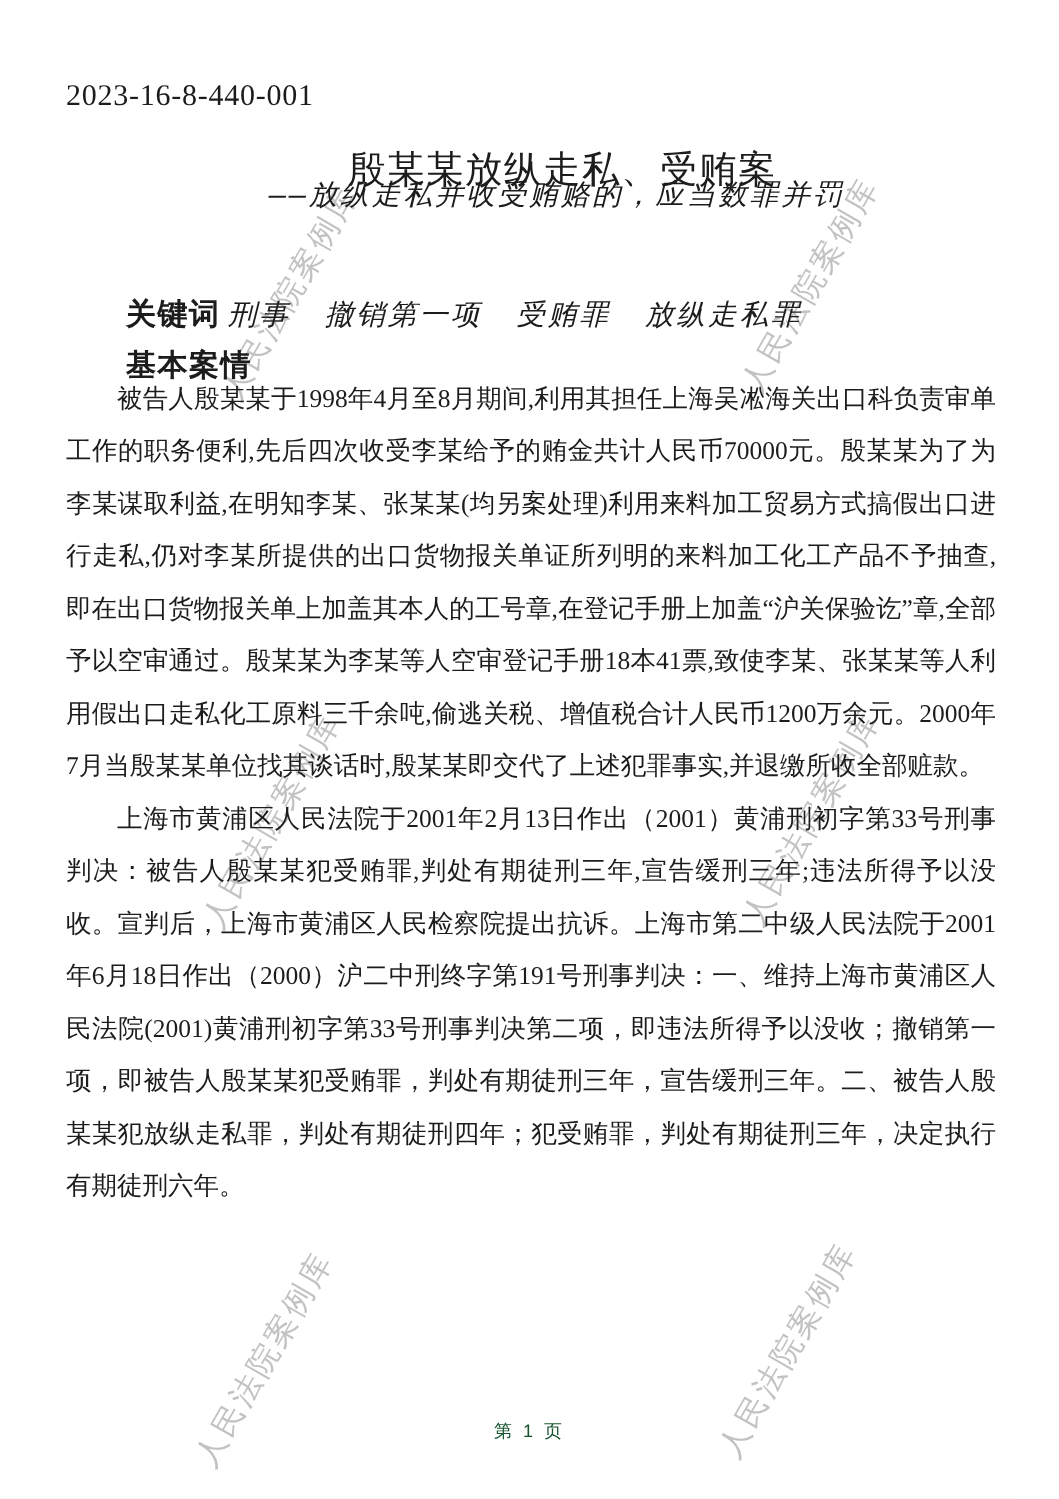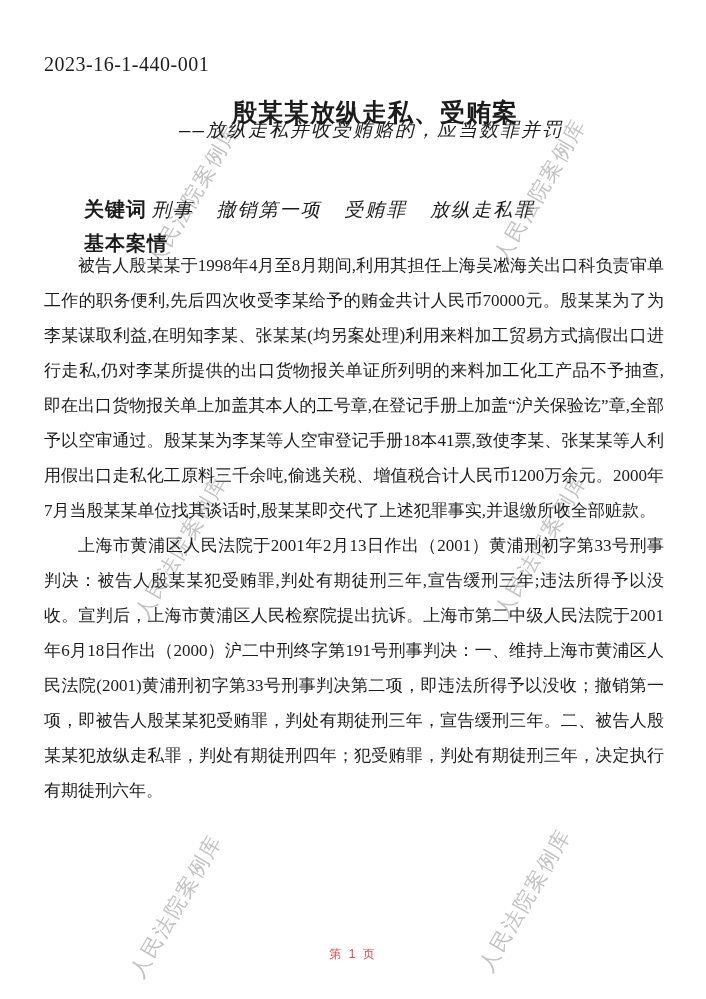--- a/index.html
+++ b/index.html
@@ -37,21 +37,21 @@
     letter-spacing: 0.5px;
   }
 
   .doc-title {
     position: absolute;
     top: 79px;
     left: 44px;
     right: 0;
     text-align: center;
     font-size: 25px;
-    font-weight: bold;
+    font-weight: normal;
     letter-spacing: 1px;
     font-family: "Liberation Serif", serif;
   }
 
   .doc-subtitle {
     position: absolute;
     top: 117px;
     left: 36px;
     right: 0;
     text-align: center;
@@ -110,38 +110,38 @@
 
   .page-footer {
     position: absolute;
     top: 946px;
     left: 0;
     right: 0;
     text-align: center;
     font-family: "Liberation Sans", sans-serif;
     font-size: 12px;
     letter-spacing: 2px;
-    color: #ef4444;
+    color: #14532d;
   }
 </style>
 </head>
 <body>
 
 <div class="page" style="background: rgb(255, 255, 255); color: rgb(28, 28, 28);">
 
   <div class="wm-layer">
     <div class="wm" style="left: 193px; top: 195px; color: rgb(194, 194, 194);">人民法院案例库</div>
     <div class="wm" style="left: 540px; top: 190px; color: rgb(194, 194, 194);">人民法院案例库</div>
     <div class="wm" style="left: 181px; top: 547px; color: rgb(194, 194, 194);">人民法院案例库</div>
     <div class="wm" style="left: 541px; top: 545px; color: rgb(194, 194, 194);">人民法院案例库</div>
     <div class="wm" style="left: 176px; top: 906px; color: rgb(194, 194, 194);">人民法院案例库</div>
     <div class="wm" style="left: 525px; top: 900px; color: rgb(194, 194, 194);">人民法院案例库</div>
   </div>
 
-  <div class="doc-number">2023-16-1-440-001</div>
+  <div class="doc-number">2023-16-8-440-001</div>
 
   <h1 class="doc-title">殷某某放纵走私、受贿案</h1>
 
   <div class="doc-subtitle">——放纵走私并收受贿赂的，应当数罪并罚</div>
 
   <div class="keywords-line">
     <span class="kw-label">关键词</span>
     <span class="kw">刑事</span>
     <span class="kw">撤销第一项</span>
     <span class="kw">受贿罪</span>

